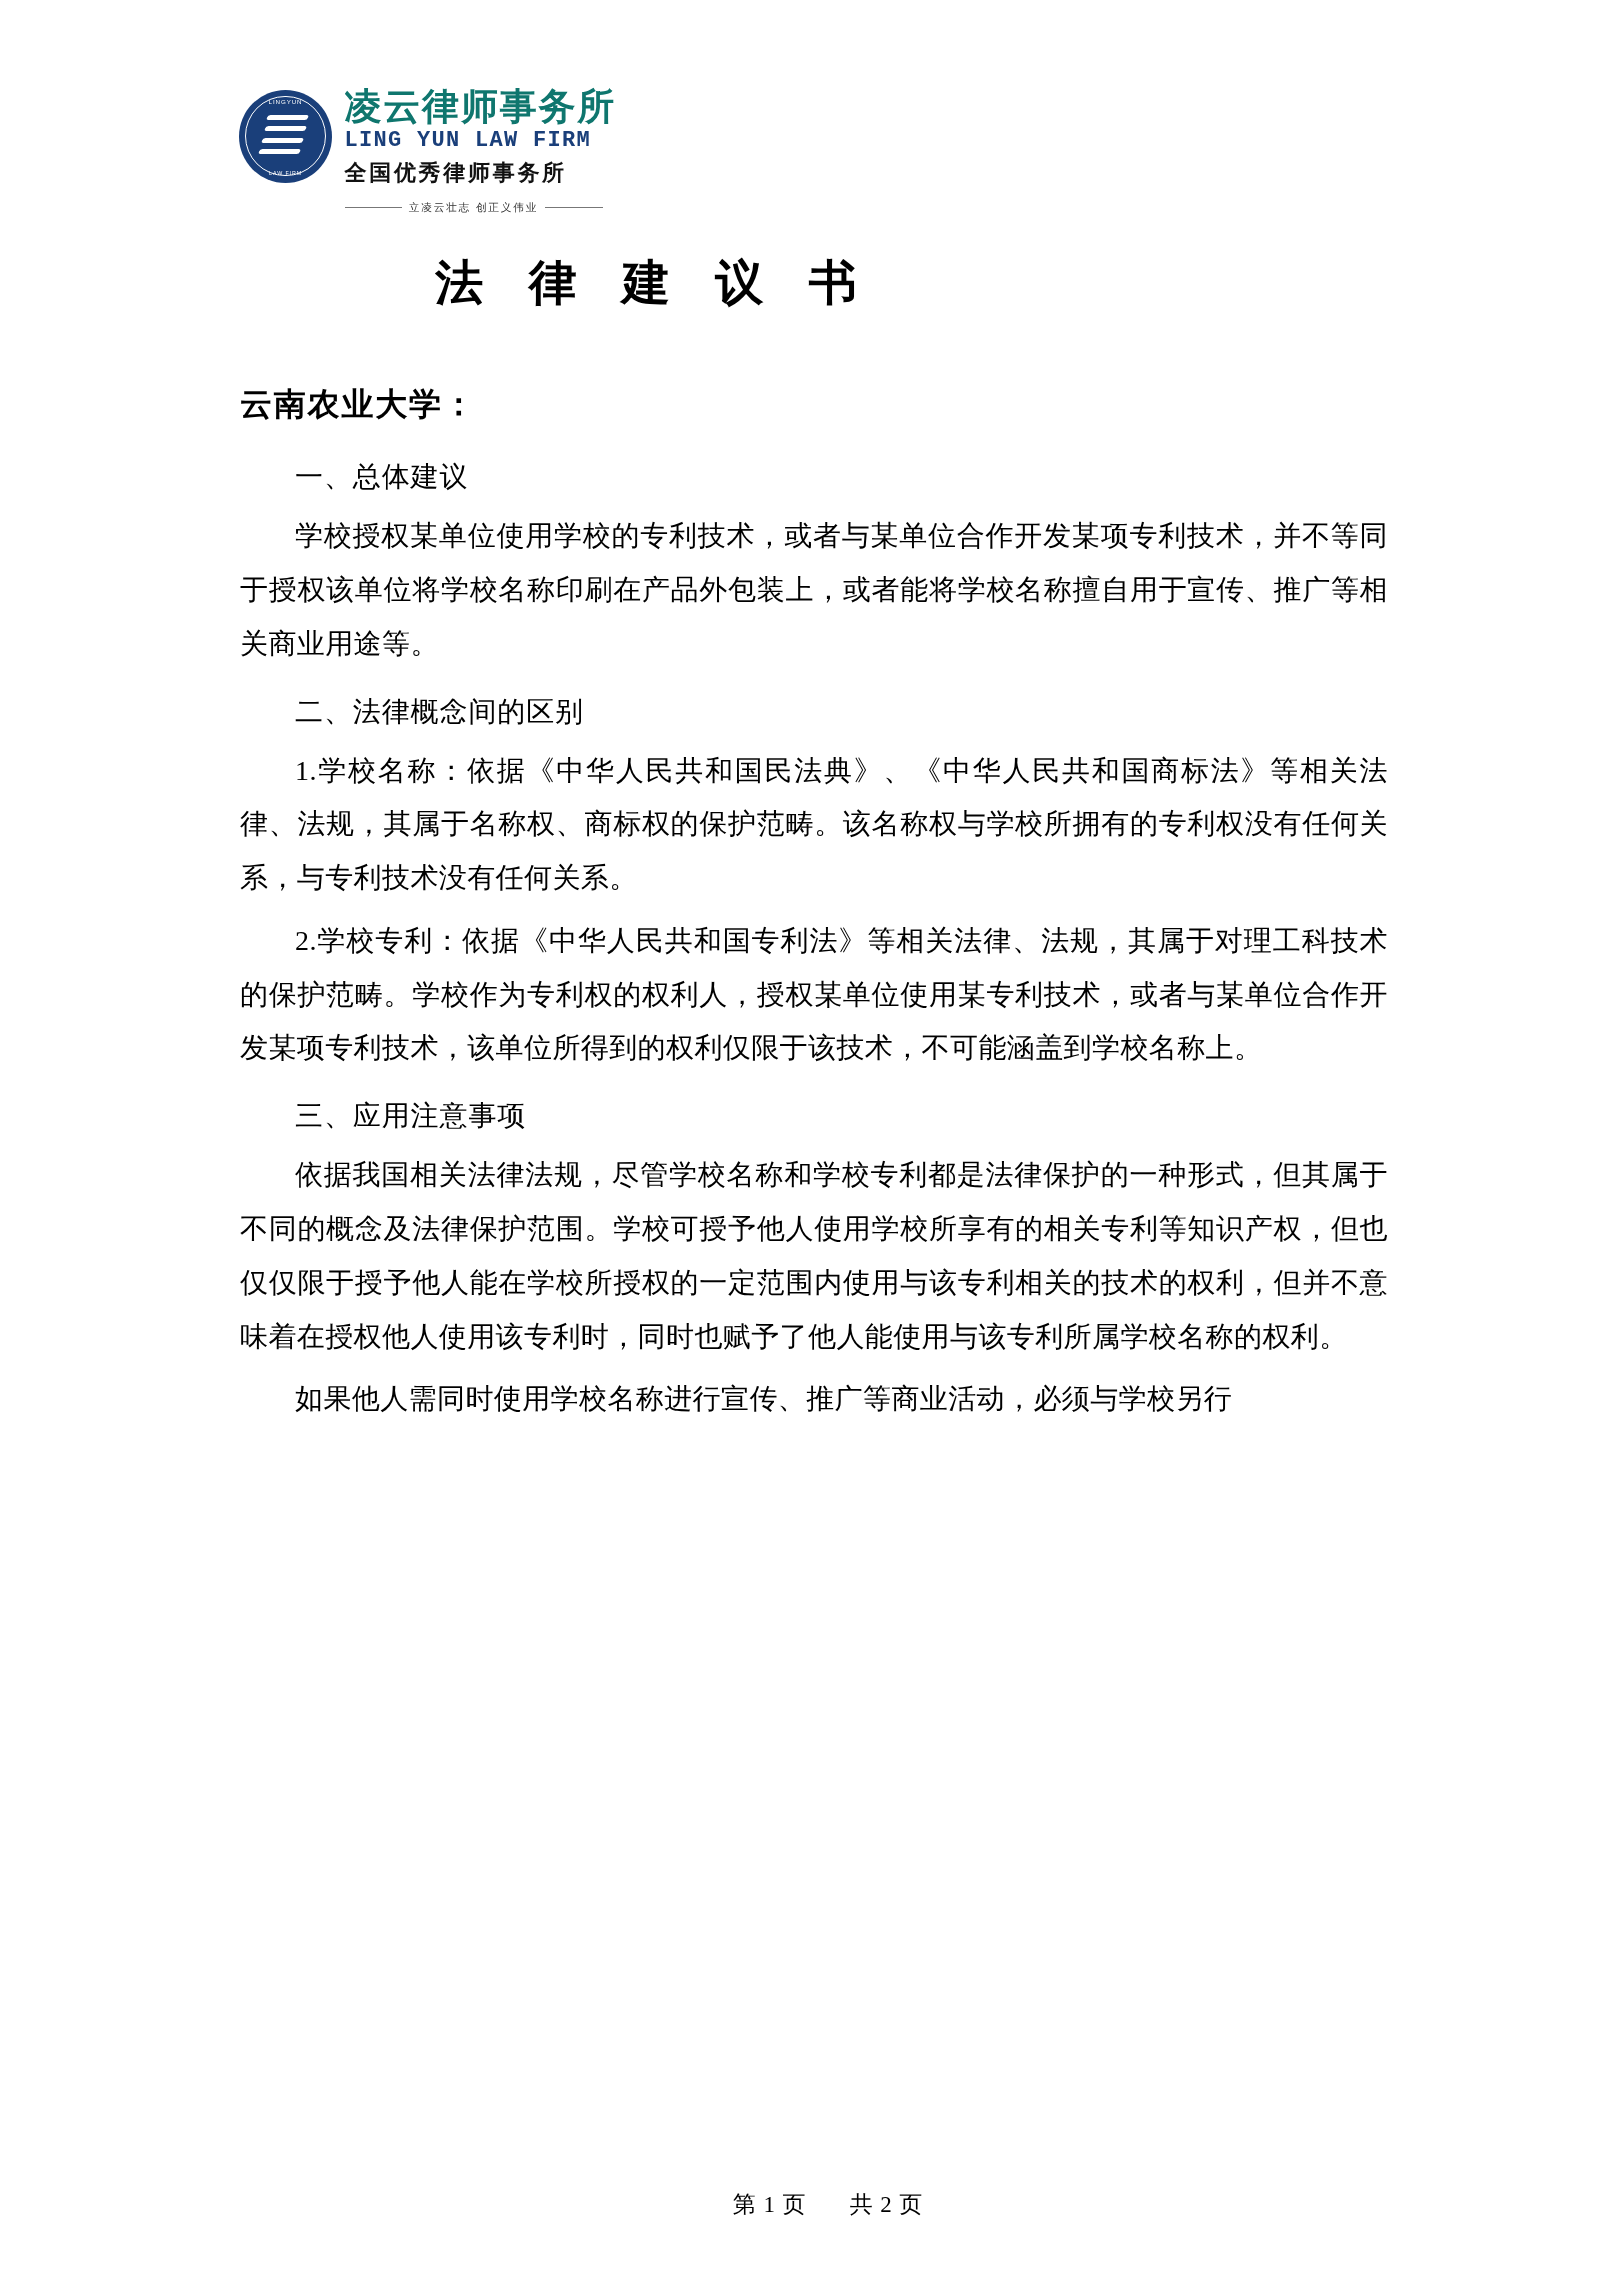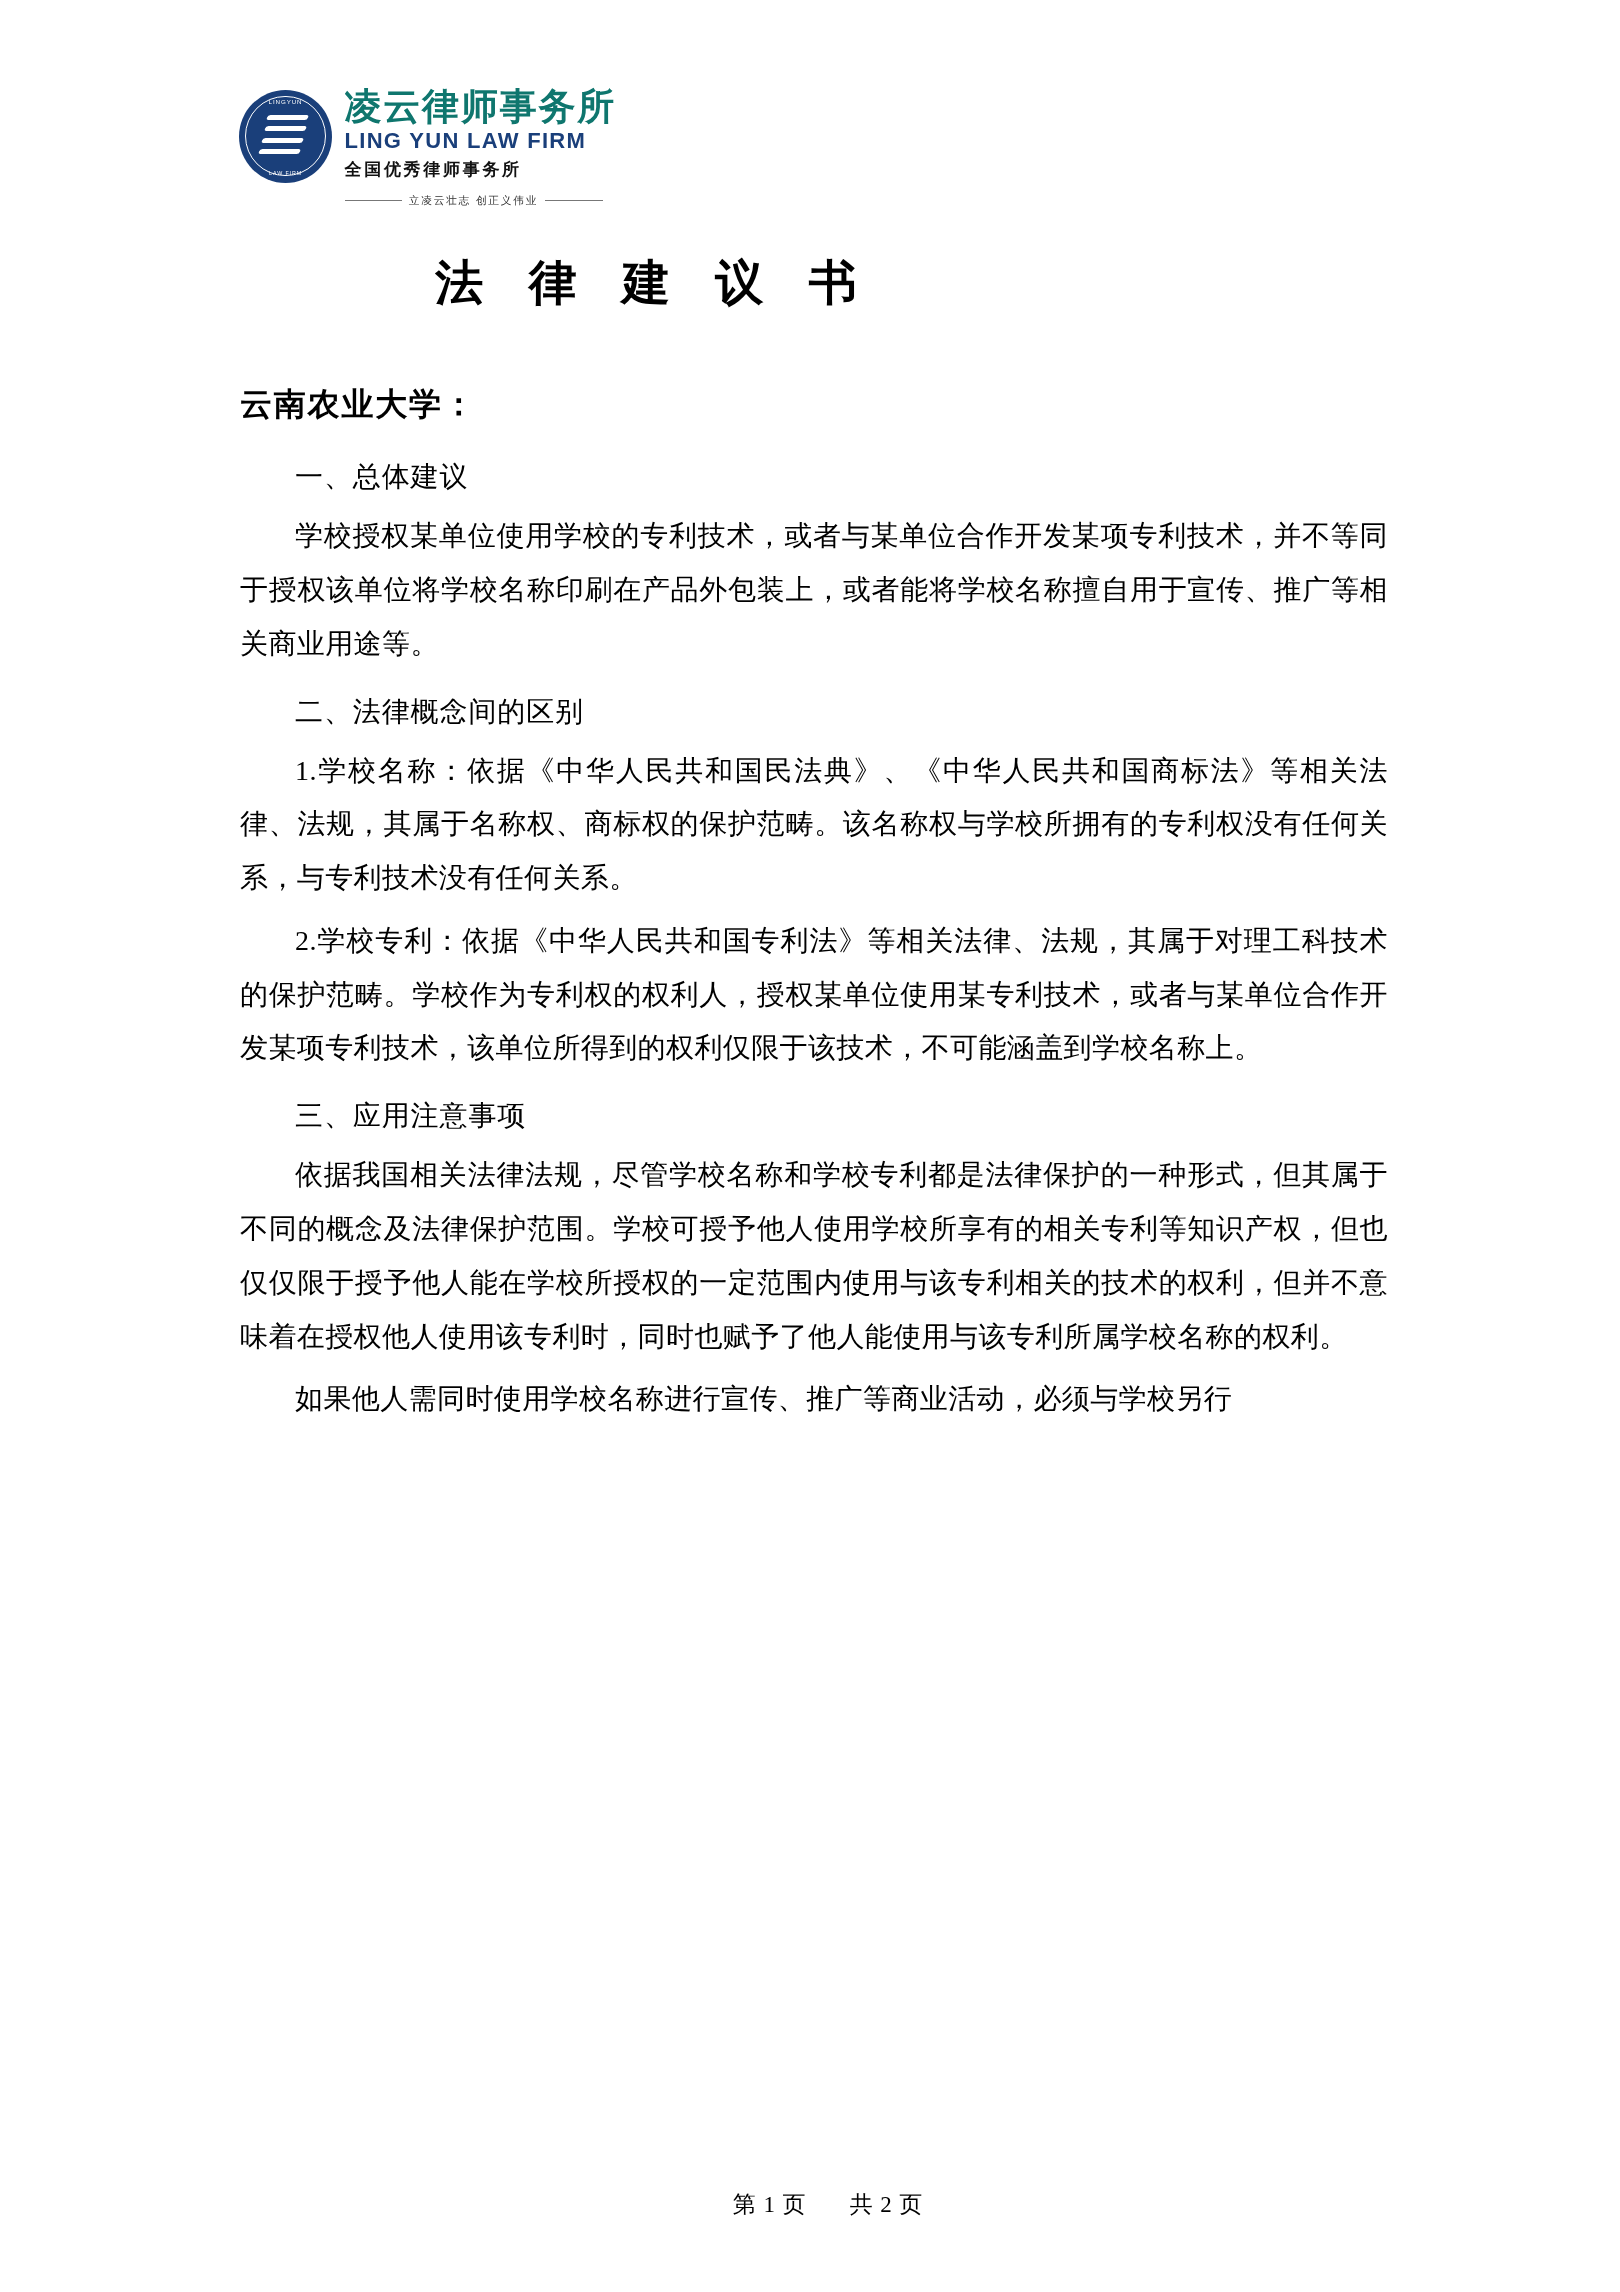--- a/index.html
+++ b/index.html
@@ -94,31 +94,31 @@
   }
   .firm-cn {
     font-family: "Liberation Sans", sans-serif;
     font-size: 37px;
     font-weight: bold;
     letter-spacing: 1.8px;
     color: #0f766e;
     line-height: 1.05;
   }
   .firm-en {
-    font-family: Liberation Sans, sans-serif;
+    font-family: Liberation Mono, monospace;
     font-size: 22px;
     font-weight: bold;
     letter-spacing: 1.3px;
     color: #1a3f7a;
     line-height: 1.2;
     margin-top: 1.8px;
   }
   .firm-sub {
     font-family: "Liberation Sans", sans-serif;
-    font-size: 17px;
+    font-size: 22px;
     font-weight: bold;
     letter-spacing: 2.7px;
     color: #111111;
     margin-top: 2.7px;
   }
   .firm-motto-row {
     display: flex;
     align-items: center;
     margin-top: 13px;
     width: 258px;

